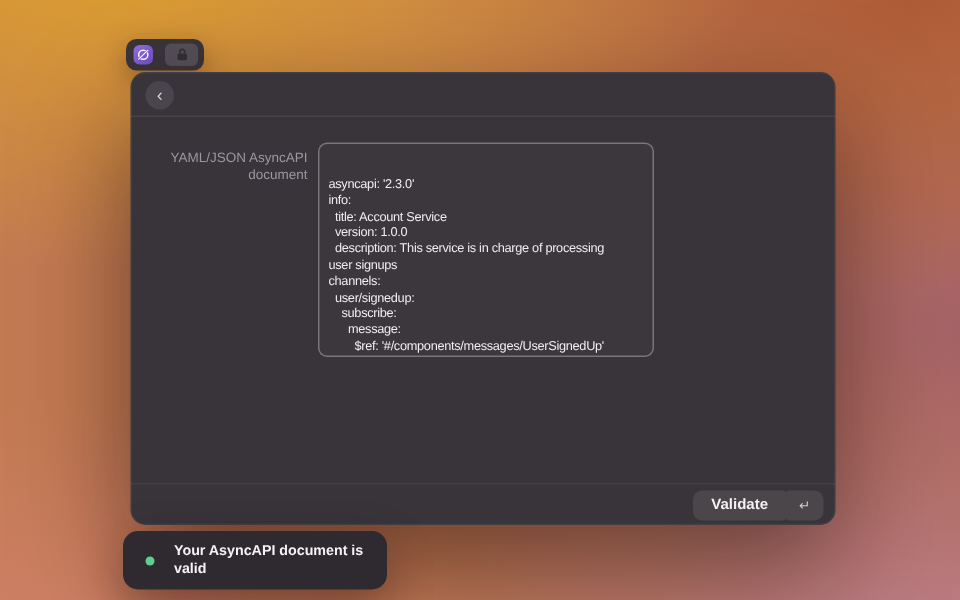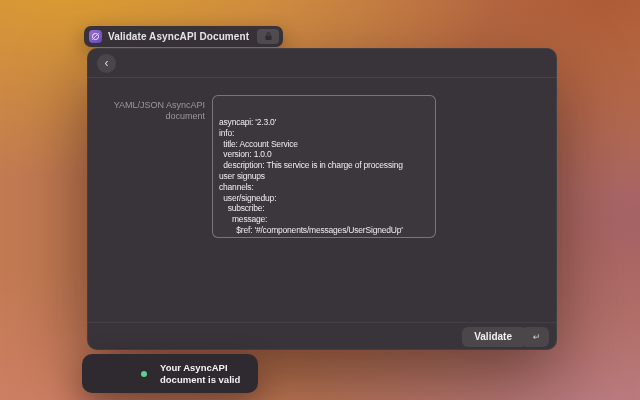--- a/index.html
+++ b/index.html
@@ -84,41 +84,40 @@
     background: #4b4649; border-radius: 2px 6px 6px 2px;
     color: #cfcbd0; font-size: 9px; display: flex; align-items: center; justify-content: center;
     font-family: "Liberation Sans", sans-serif;
   }
 
   
   .toast {
     position: absolute; left: 82px; top: 354px; width: 176px; height: 39px;
     background: #2e2a2f; border-radius: 10px;
     box-shadow: 0 12px 30px rgba(40,15,15,.4);
-    display: flex; align-items: center; padding-left: 44px;
+    display: flex; align-items: center;
   }
   .toast-dot {
     width: 6px; height: 6px; border-radius: 50%; margin: 0 13px 0 15px; flex: none;
   }
   .toast-msg { color: #f4f2f4; font-size: 9.5px; font-weight: 700; line-height: 12px; max-width: 132px; }
 
   svg { display: block; }
 </style>
 </head>
 <body>
 
 <div class="cmd-pill">
   <span class="app-icon">
     <svg width="9" height="9" viewBox="0 0 10 10">
       <circle cx="5" cy="5" r="3.4" fill="none" stroke="#ffffff" stroke-width="1.1"></circle>
       <line x1="1" y1="8.8" x2="9" y2="1.2" stroke="#8a63d8" stroke-width="1.6"></line>
       <line x1="1.4" y1="8.4" x2="8.6" y2="1.6" stroke="#ffffff" stroke-width="0.9"></line>
     </svg>
   </span>
-  <span class="cmd-title">Validate AsyncAPI Document</span>
   <span class="lock-badge">
     <svg width="9" height="9" viewBox="0 0 10 10">
       <rect x="1.5" y="4" width="7" height="5" rx="1.2" fill="#332f36"></rect>
       <path d="M3.2 4 V2.8 a1.8 1.8 0 0 1 3.6 0 V4" fill="none" stroke="#332f36" stroke-width="1.2"></path>
     </svg>
   </span>
 </div>
 
 <div class="window">
   <div class="win-header">

